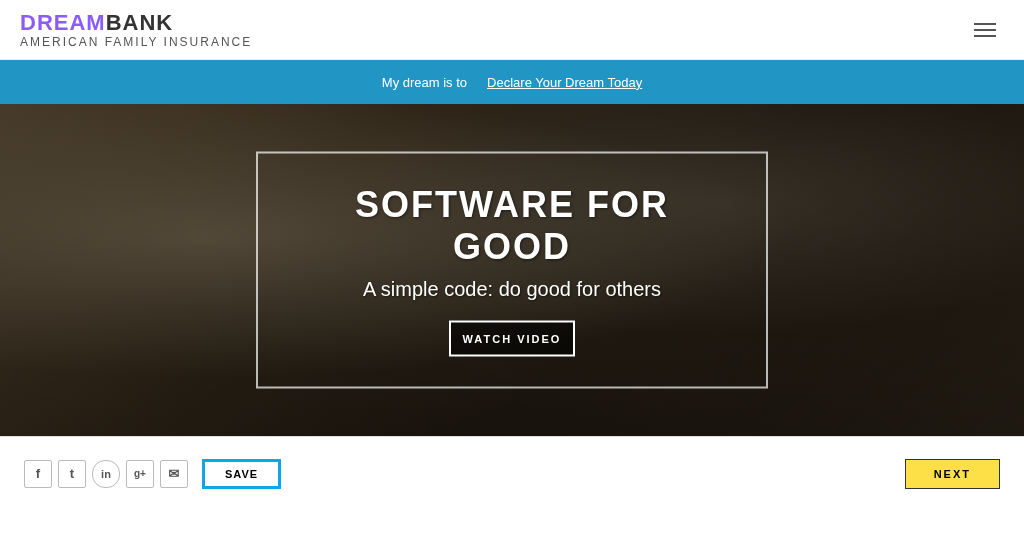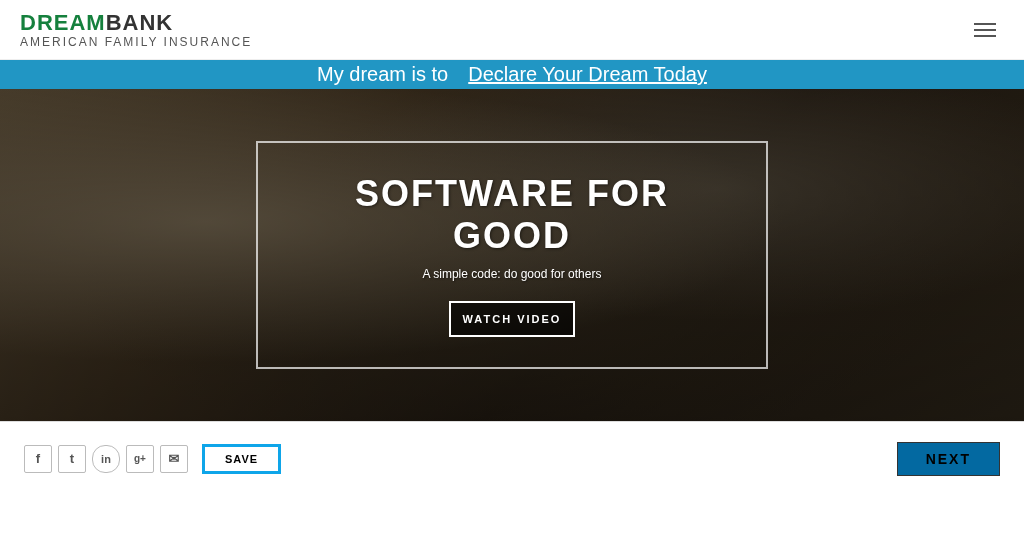--- a/index.html
+++ b/index.html
@@ -19,21 +19,21 @@
       display: flex;
       flex-direction: column;
       line-height: 1;
     }
     .logo-dream {
       font-size: 22px;
       font-weight: 900;
       letter-spacing: 1px;
     }
     .logo-dream span.dream {
-      color: #15803d;
+      color: #8b5cf6;
     }
     .logo-dream span.bank {
       color: #333;
     }
     .logo-sub {
       font-size: 12px;
       letter-spacing: 2px;
       color: #555;
       margin-top: 2px;
     }
@@ -47,26 +47,26 @@
     .hamburger span {
       display: block;
       width: 22px;
       height: 2px;
       background: #555;
     }
 
     
     .banner {
       background: #2196c4;
-      height: 29px;
+      height: 44px;
       display: flex;
       align-items: center;
       justify-content: center;
       color: #fff;
-      font-size: 20px;
+      font-size: 13px;
     }
     .banner-link {
       color: #fff;
       text-decoration: underline;
       margin-left: 20px;
       cursor: pointer;
     }
 
     
     .hero {
@@ -107,21 +107,21 @@
       color: #fff;
       font-size: 36px;
       font-weight: 900;
       letter-spacing: 2px;
       text-transform: uppercase;
       margin-bottom: 10px;
       text-shadow: 1px 1px 3px rgba(0,0,0,0.5);
     }
     .hero-subtitle {
       color: #fff;
-      font-size: 12px;
+      font-size: 20px;
       margin-bottom: 20px;
       font-weight: 300;
       text-shadow: 1px 1px 2px rgba(0,0,0,0.5);
     }
     .watch-video-btn {
       display: inline-block;
       padding: 10px 12px;
       background: rgba(0,0,0,0.6);
       color: #fff;
       border: 2px solid #fff;
@@ -167,22 +167,22 @@
       font-size: 11px;
       letter-spacing: 1px;
       text-transform: uppercase;
       cursor: pointer;
       margin-left: 8px;
       font-weight: 600;
     }
     .next-btn {
       padding: 8px 28px;
       border: 1px solid #333;
-      background: #0369a1;
-      font-size: 14px;
+      background: #fde047;
+      font-size: 11px;
       letter-spacing: 2px;
       text-transform: uppercase;
       cursor: pointer;
       font-weight: 600;
     }
   </style>
 </head>
 <body>
 
 <header class="header">

